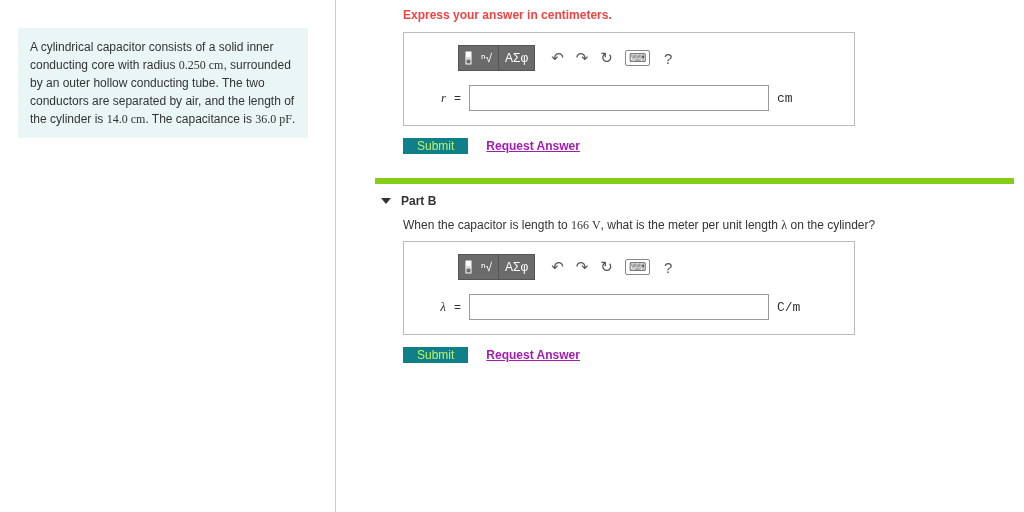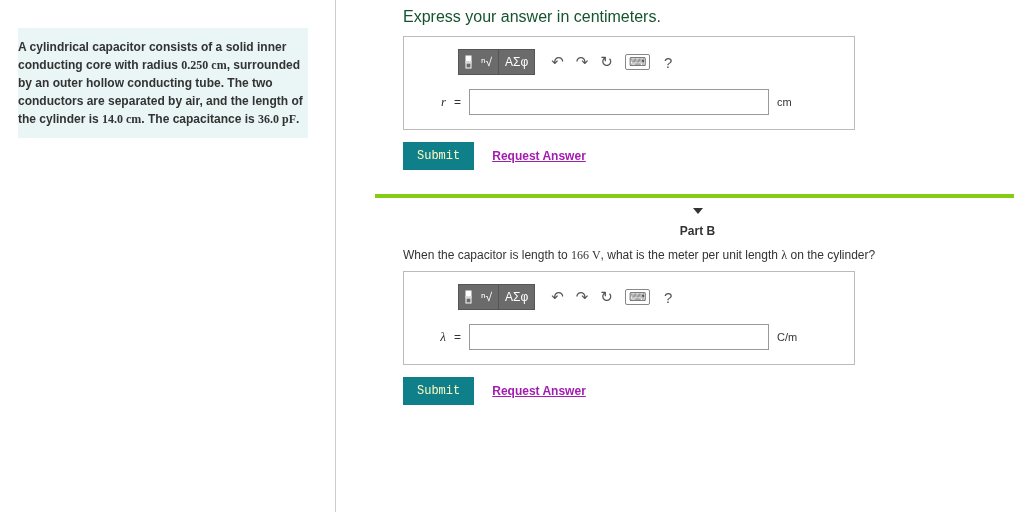--- a/index.html
+++ b/index.html
@@ -22,44 +22,43 @@
     background: #ccc;
   }
   .left-pane {
     position: absolute;
     left: 18px;
     top: 28px;
     width: 290px;
   }
   .problem-box {
     background: #eaf5f5;
-    padding: 10px 0;
+    padding: 10px 12px;
     line-height: 1.5;
     font-size: 12px;
     color: #333;
-    font-weight: bold;
   }
   .roman { font-family: Georgia, 'Times New Roman', serif; }
   .right-pane {
     position: absolute;
     left: 375px;
     top: 0;
     right: 10px;
     padding-top: 0;
   }
   .part-hdr-cut {
     font-weight: bold;
     font-size: 12px;
     color: #333;
     padding: 0 0 6px 28px;
     margin-top: -2px;
   }
   .part-body { padding: 4px 0 8px 28px; }
   .prompt { font-size: 12px; color: #333; margin-bottom: 8px; }
-  .instr { font-size: 16px; font-weight: normal; color: #14532d; margin-bottom: 10px; }
+  .instr { font-size: 12px; font-weight: bold; color: #ef4444; margin-bottom: 10px; }
   .answer-wrap {
     border: 1px solid #bbb;
     width: 452px;
     padding: 12px 12px 14px 12px;
     background: #fff;
   }
   .toolbar {
     display: flex;
     align-items: center;
     gap: 0;
@@ -108,56 +107,54 @@
   .eq-sign { font-size: 12px; }
   .ans-input {
     flex: 0 0 auto;
     width: 300px;
     height: 26px;
     border: 1px solid #999;
     padding: 2px 4px;
     font-size: 12px;
   }
   .unit {
-    font-family: Liberation Sans, sans-serif;
-    font-size: 11px;
+    font-family: Liberation Mono, monospace;
+    font-size: 13px;
   }
   .actions {
     margin-top: 12px;
     display: flex;
     align-items: center;
     gap: 18px;
     padding-left: 0;
   }
   .submit-btn {
     background: #0f7f8a;
-    color: #fef9c3;
+    color: #bef264;
     border: none;
-    padding: 7px 14px;
+    padding: 1px 14px;
     font-size: 12px;
     cursor: pointer;
-    font-family: Liberation Mono, monospace;
   }
   .req-link {
     color: #a21caf;
     text-decoration: underline;
     font-size: 12px;
     font-weight: bold;
     cursor: pointer;
   }
   .part-header {
-    border-top: 4px solid #84cc16;
+    border-top: 6px solid #84cc16;
     padding: 10px 0 6px 6px;
     margin-top: 16px;
     display: flex;
     align-items: center;
     gap: 10px;
     font-weight: bold;
     font-size: 12px;
-    flex-direction: column;
   }
   .caret {
     width: 0; height: 0;
     border-left: 5px solid transparent;
     border-right: 5px solid transparent;
     border-top: 6px solid #333;
   }
   .icon-svg { display:block; }
 </style>
 </head>

